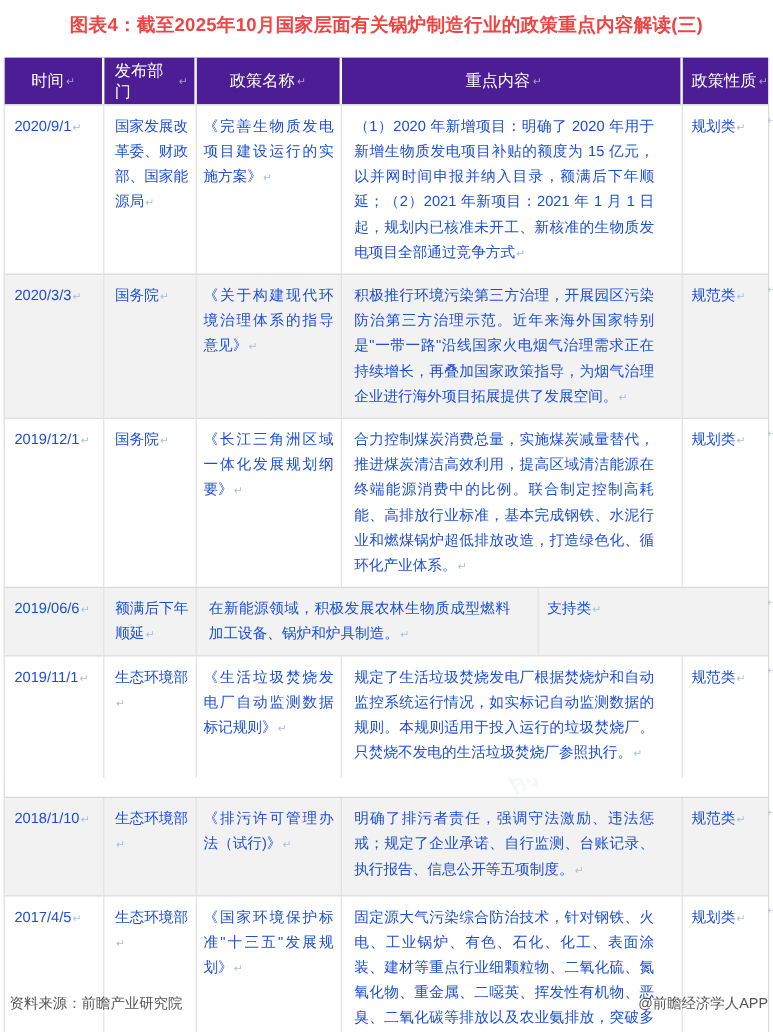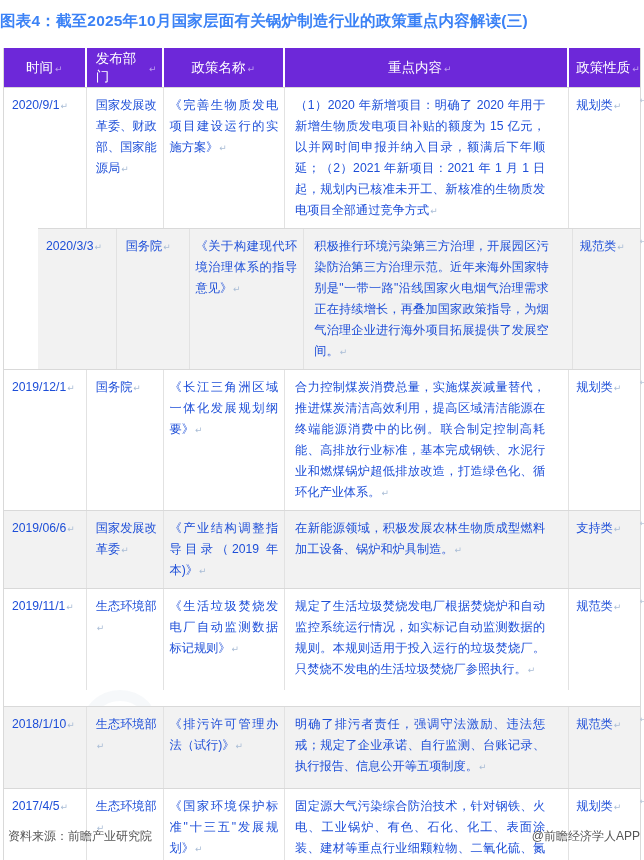--- a/index.html
+++ b/index.html
@@ -5,21 +5,21 @@
   html,body{margin:0;padding:0;}
   body{
     width:644px;height:860px;position:relative;overflow:hidden;
     background:#ffffff;
     font-family:"Liberation Sans","DejaVu Sans",sans-serif;
     -webkit-font-smoothing:antialiased;
   }
   
   .fig-title{
     position:absolute;top:11px;left:0;width:644px;
-    text-align:left;font-size:15.5px;font-weight:700;color:#3b82f6;
+    text-align:center;font-size:15.5px;font-weight:700;color:#ef4444;
     letter-spacing:0.2px;
   }
   
   .wm{
     position:absolute;color:#7c96b4;opacity:0.07;font-size:28px;
     white-space:nowrap;transform:rotate(-28deg);pointer-events:none;
     font-weight:700;letter-spacing:2px;z-index:0;
   }
   .wm.small{font-size:18px;opacity:0.06;}
   .wm-logo{
@@ -30,21 +30,21 @@
     content:"";position:absolute;left:-14px;top:40%;width:150%;height:9px;
     background:#ffffff;transform:rotate(-30deg);
   }
   
   .tbl{
     position:absolute;left:3px;top:48px;width:638px;z-index:1;
     border-left:1px solid #d9d9d9;border-right:1px solid #d9d9d9;
     border-bottom:1px solid #d9d9d9;box-sizing:border-box;
     background:transparent;
   }
-  .thead{display:flex;background:#6d28d9;height:39px;}
+  .thead{display:flex;background:#4c1d95;height:39px;}
   .th{
     box-sizing:border-box;display:flex;align-items:center;justify-content:center;
     color:#ffffff;font-size:13.5px;border-right:2px solid #ffffff;
   }
   .th:last-child{border-right:none;}
   .th::after{content:"\21B5";font-size:9px;color:rgba(255,255,255,0.55);margin-left:2px;margin-top:2px;}
   .row{display:flex;border-top:1px solid #d9d9d9;position:relative;background:#ffffff;}
   .row.alt{background:#f2f2f2;}
   .row::after{
     content:"\21B5";position:absolute;right:-7px;top:7px;
@@ -55,21 +55,21 @@
     padding:7px 8px 6px 8px;font-size:12.2px;line-height:21px;color:#1d4ed8;
   }
   .td:last-child{border-right:none;}
   .td span::after{content:"\21B5";font-size:9px;color:#a9bdd6;margin-left:1px;}
   .c1{width:83px;}
   .c2{width:77px;padding-left:9px;padding-right:5px;}
   .c3{width:122px;padding-left:6px;padding-right:6px;text-align:justify;}
   .c4{width:285px;padding-left:10px;padding-right:23px;text-align:justify;}
   .c5{width:71px;padding-left:7px;}
   
-  .r1{min-height:128px;} .r2{min-height:116px;margin-left:34px;} .r3{min-height:120px;}
+  .r1{min-height:128px;} .r2{min-height:116px;} .r3{min-height:120px;}
   .r4{min-height:55px;}  .r5{min-height:101px;} .r6{min-height:81px;margin-top:16px;}
   .r7{min-height:134px;}
   
   .footer{
     position:absolute;top:828px;left:0;width:644px;z-index:1;
     font-size:12px;color:#555555;
   }
   .footer .src{position:absolute;left:8px;top:0;}
   .footer .credit{position:absolute;right:4px;top:0;}
 </style>
@@ -116,22 +116,21 @@
   <div class="row r3">
     <div class="td c1"><span>2019/12/1</span></div>
     <div class="td c2"><span>国务院</span></div>
     <div class="td c3"><span>《长江三角洲区域一体化发展规划纲要》</span></div>
     <div class="td c4"><span>合力控制煤炭消费总量，实施煤炭减量替代，推进煤炭清洁高效利用，提高区域清洁能源在终端能源消费中的比例。联合制定控制高耗能、高排放行业标准，基本完成钢铁、水泥行业和燃煤锅炉超低排放改造，打造绿色化、循环化产业体系。</span></div>
     <div class="td c5"><span>规划类</span></div>
   </div>
 
   <div class="row r4 alt">
     <div class="td c1"><span>2019/06/6</span></div>
-    <div class="td c2"><span>国家发展改革委</span></div>
-    <div class="td c3"><span>《产业结构调整指导目录（2019 年本)》</span></div>
+    <div class="td c2"><span>额满后下年顺延</span></div>
     <div class="td c4"><span>在新能源领域，积极发展农林生物质成型燃料加工设备、锅炉和炉具制造。</span></div>
     <div class="td c5"><span>支持类</span></div>
   </div>
 
   <div class="row r5">
     <div class="td c1"><span>2019/11/1</span></div>
     <div class="td c2"><span>生态环境部</span></div>
     <div class="td c3"><span>《生活垃圾焚烧发电厂自动监测数据标记规则》</span></div>
     <div class="td c4"><span>规定了生活垃圾焚烧发电厂根据焚烧炉和自动监控系统运行情况，如实标记自动监测数据的规则。本规则适用于投入运行的垃圾焚烧厂。只焚烧不发电的生活垃圾焚烧厂参照执行。</span></div>
     <div class="td c5"><span>规范类</span></div>

